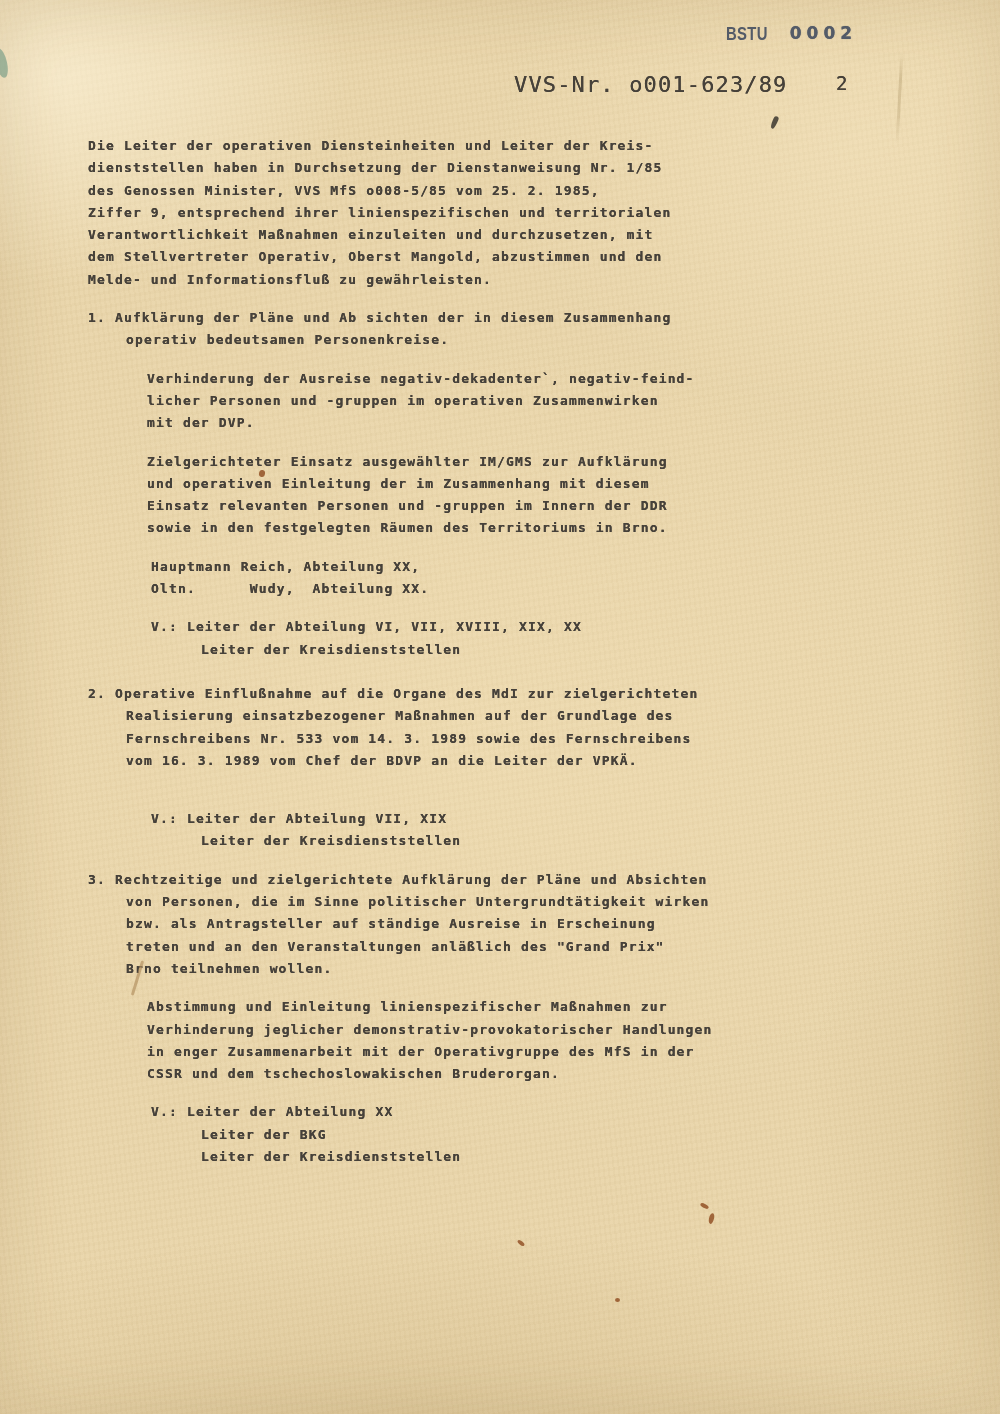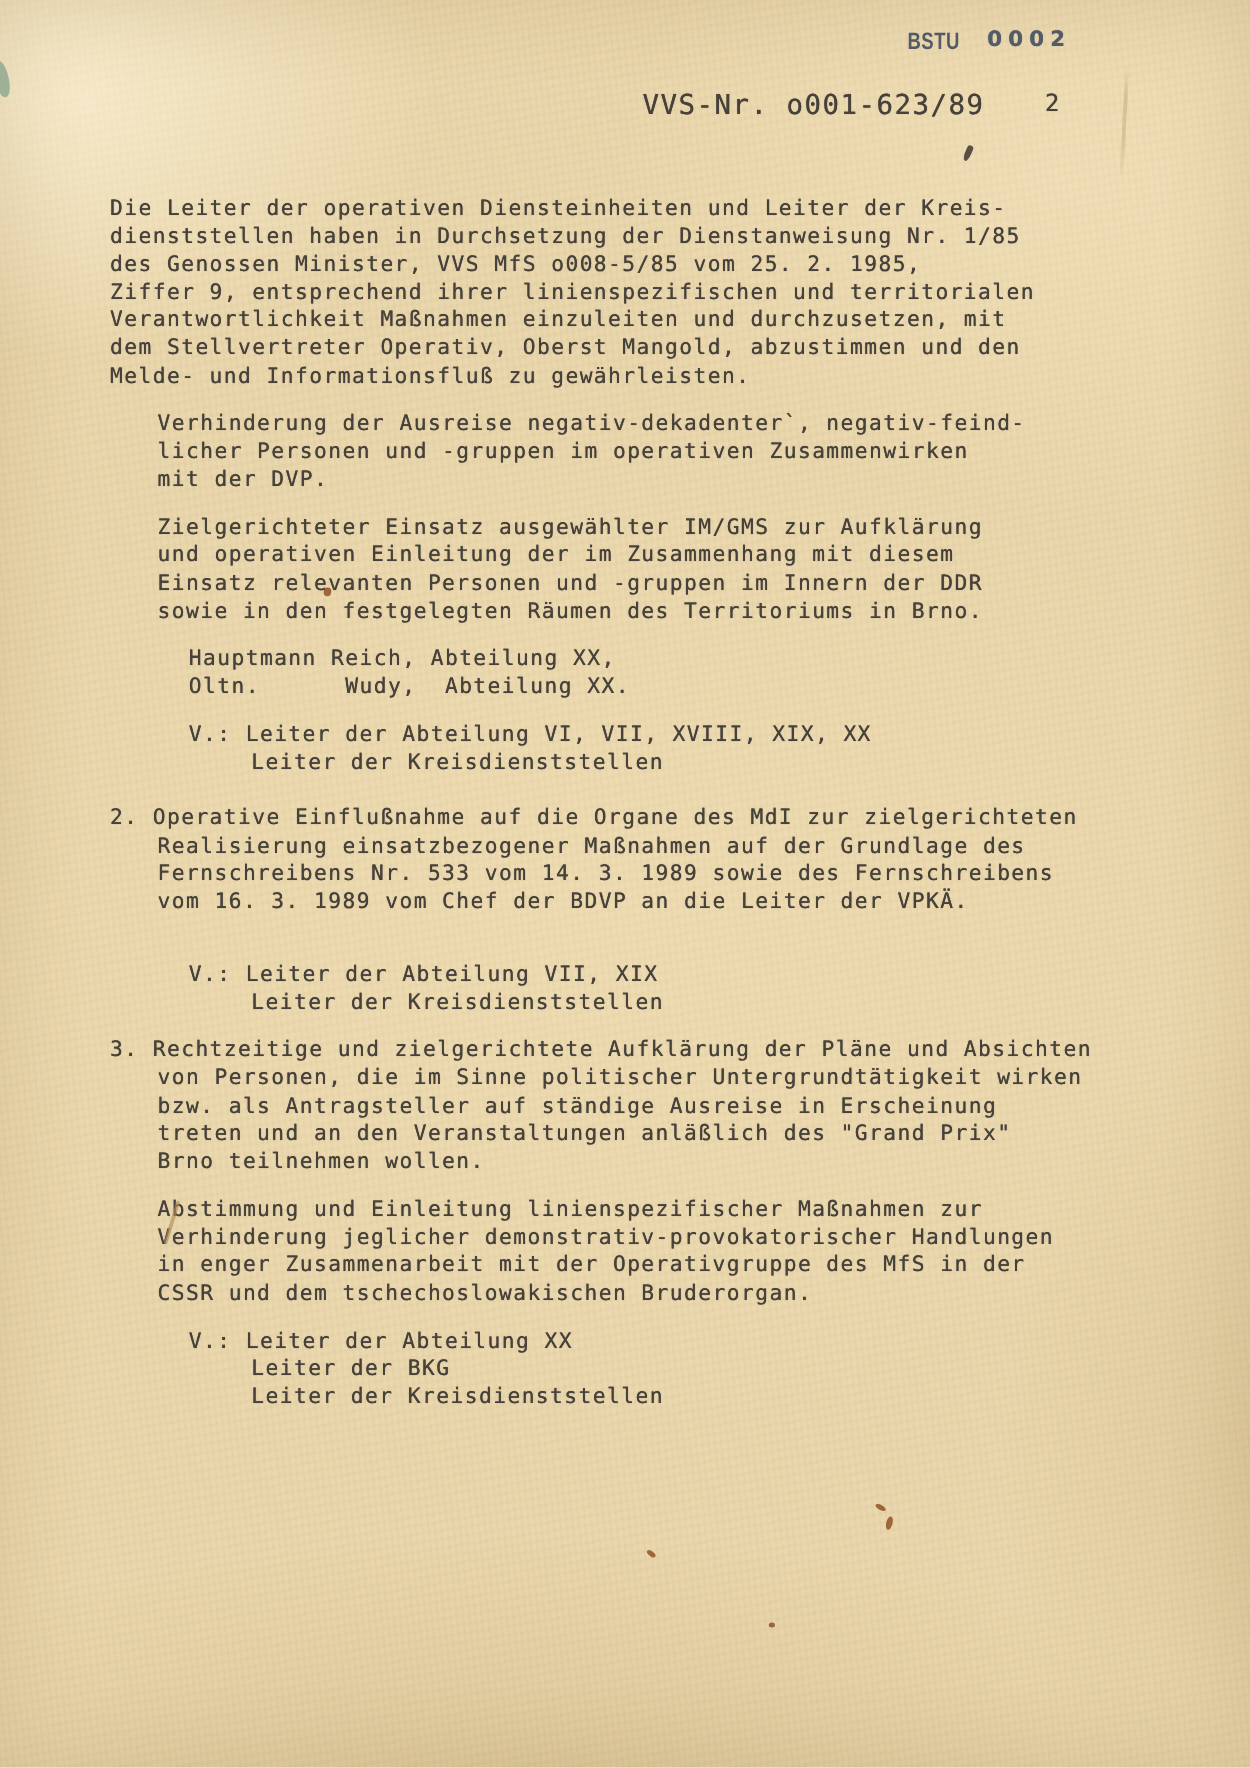--- a/index.html
+++ b/index.html
@@ -21,30 +21,31 @@
       repeating-linear-gradient(-9deg, rgba(120,95,45,0.02) 0 3px, rgba(255,248,230,0.025) 3px 7px);
     box-shadow: inset 0 0 70px rgba(118,90,40,0.14);
     font-family: "DejaVu Sans Mono", "Liberation Mono", monospace;
     color: var(--ink, #46413a);
   }
 
   
   .typewriter {
     position: absolute;
     left: 88px;
-    top: 156px;
+    top: 135px;
     width: 890px;
-    font-size: 17px;
+    font-size: 13px;
     line-height: 22.3px;
     letter-spacing: 1.15px;
     text-shadow: 0 0 0.6px currentColor;
+    font-weight: bold;
   }
   .block { white-space: pre-wrap; margin: 0 0 16px 0; }
   .item  { padding-left: 38px; text-indent: -38px; }    
-  .ind3  { margin-left: 38px; }                          
+  .ind3  { margin-left: 59px; }                          
   .ind5  { margin-left: 63px; }                          
   .vhang { padding-left: 50px; text-indent: -50px; }     
   .gap-lg { margin-bottom: 22px; }
   .gap-xl { margin-bottom: 36px; }
   .last { margin-bottom: 0; }
 
   
   .vvs-number {
     position: absolute; left: 514px; top: 72px;
     font-size: 22px; letter-spacing: 1.15px;
@@ -52,21 +53,21 @@
   }
   .page-number {
     position: absolute; left: 836px; top: 72px;
     font-size: 19px; letter-spacing: 1.15px;
     text-shadow: 0 0 0.6px currentColor;
   }
 
   
   .stamp {
     position: absolute; left: 726px; top: 24px;
-    display: flex; align-items: flex-start; gap: 10px;
+    display: flex; align-items: center; gap: 10px;
     color: var(--stamp, #404b5f);
     opacity: 0.88;
   }
   .stamp-prefix {
     font-family: "Liberation Sans", sans-serif;
     font-weight: 700; font-size: 19px; line-height: 1;
     transform: scaleX(0.78); transform-origin: left bottom;
     letter-spacing: 0.5px;
   }
   .stamp-number {
@@ -121,20 +122,22 @@
 
   <div class="typewriter">
     <div class="block">Die Leiter der operativen Diensteinheiten und Leiter der Kreis-
 dienststellen haben in Durchsetzung der Dienstanweisung Nr. 1/85
 des Genossen Minister, VVS MfS o008-5/85 vom 25. 2. 1985,
 Ziffer 9, entsprechend ihrer linienspezifischen und territorialen
 Verantwortlichkeit Maßnahmen einzuleiten und durchzusetzen, mit
 dem Stellvertreter Operativ, Oberst Mangold, abzustimmen und den
 Melde- und Informationsfluß zu gewährleisten.</div>
 
+    <div class="block item">1. Aufklärung der Pläne und Ab sichten der in diesem Zusammenhang
+operativ bedeutsamen Personenkreise.</div>
     <div class="block ind3">Verhinderung der Ausreise negativ-dekadenter`, negativ-feind-
 licher Personen und -gruppen im operativen Zusammenwirken
 mit der DVP.</div>
     <div class="block ind3">Zielgerichteter Einsatz ausgewählter IM/GMS zur Aufklärung
 und operativen Einleitung der im Zusammenhang mit diesem
 Einsatz relevanten Personen und -gruppen im Innern der DDR
 sowie in den festgelegten Räumen des Territoriums in Brno.</div>
     <div class="block ind5">Hauptmann Reich, Abteilung XX,
 Oltn.      Wudy,  Abteilung XX.</div>
     <div class="block ind5 vhang gap-lg">V.: Leiter der Abteilung VI, VII, XVIII, XIX, XX

